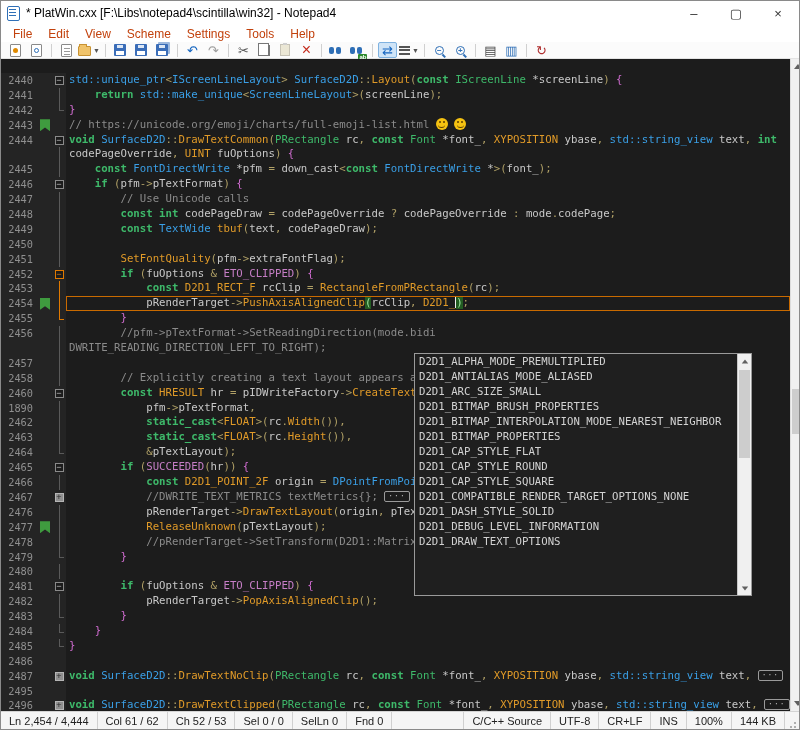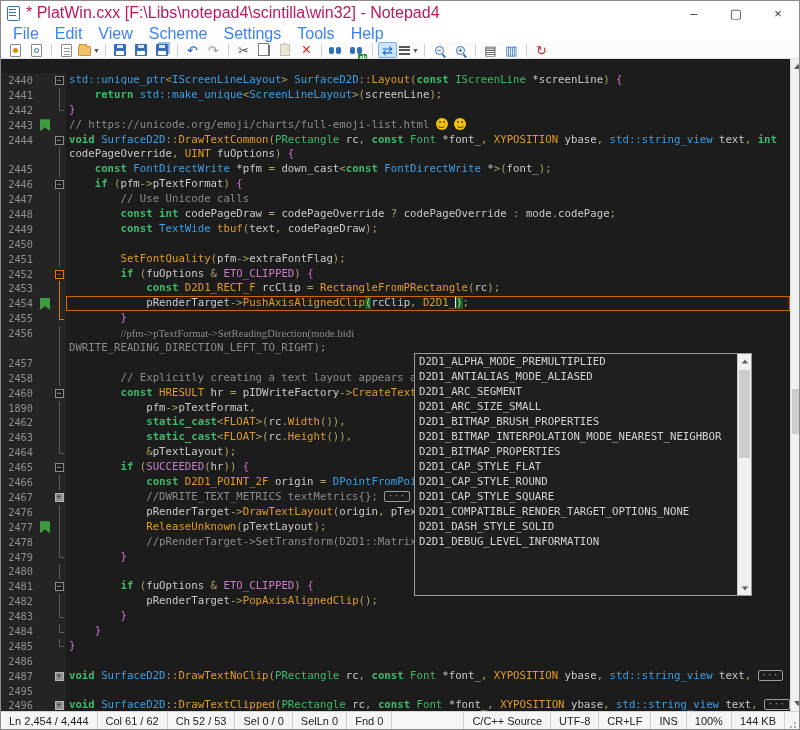--- a/index.html
+++ b/index.html
@@ -2,26 +2,26 @@
 <html><head>
 <meta charset="utf-8">
 <style>
   *{margin:0;padding:0;box-sizing:border-box}
   body{width:800px;height:730px;font-family:"Liberation Sans",sans-serif;background:#888}
   .window{width:800px;height:730px;background:#fff;border:1px solid #8a8a8a;position:relative;overflow:hidden;display:flex;flex-direction:column}
   
   .titlebar{height:24px;background:#fff;display:flex;align-items:center;padding-left:6px;flex:0 0 auto}
   .appicon{width:13px;height:15px;background:#fff;border:1.5px solid #2f6fb6;border-radius:2px;position:relative;margin-right:6px}
   .appicon::before{content:"";position:absolute;left:1px;top:2px;width:7px;height:1.5px;background:#2f6fb6;box-shadow:0 3px 0 #2f6fb6,0 6px 0 #2f6fb6}
-  .title-text{font-size:16px;color:#be185d}
+  .title-text{font-size:12px;color:#000000}
   .wcontrols{margin-left:auto;display:flex;height:100%}
   .wbtn{width:42px;height:100%;display:flex;align-items:center;justify-content:center;font-size:13px;color:#333}
   
   .menubar{height:17px;background:#fff;display:flex;align-items:center;padding-left:4px;flex:0 0 auto}
-  .menu-item{font-size:16px;color:#3b82f6;padding:0 8px}
+  .menu-item{font-size:12px;color:#c2410c;padding:0 8px}
   
   .toolbar{height:17px;background:#fbfbfb;border-bottom:1px solid #e3e3e3;display:flex;align-items:center;padding-left:4px;flex:0 0 auto}
   .tbtn{height:16px;min-width:19px;display:flex;align-items:center;justify-content:center;position:relative;margin:0 1px}
   .tbtn.pressed{background:#cfe4f7;border:1px solid #7fb2e0;border-radius:2px}
   .tbtn.disabled{opacity:.45}
   .tsep{width:1px;height:13px;background:#d0d0d0;margin:0 4px}
   .dcaret{font-size:7px;color:#555;margin-left:2px}
   .gl{font-size:13px;line-height:1}
   .ic-page{width:11px;height:13px;background:#fff;border:1px solid #8a8a8a;border-radius:1px;position:relative}
   .ic-page .st{position:absolute;left:2px;top:3px;width:5px;height:5px;background:#e08a00;border-radius:50%}
@@ -349,21 +349,21 @@
             <div class="fend active"></div>
           </div>
           <div class="ltext"><span style="color: rgb(200, 200, 200);">        </span><span style="color: rgb(208, 108, 208);">}</span></div>
         </div>
         <div class="crow">
           <div class="lnum">2456</div>
           <div class="lmark"></div>
           <div class="lfold">
             <div class="fline"></div>
           </div>
-          <div class="ltext"><span style="color: rgb(200, 200, 200);">        </span><span style="color: rgb(139, 139, 139); font-family: Liberation Serif, serif;">//pfm-&gt;pTextFormat-&gt;SetReadingDirection(mode.bidi</span></div>
+          <div class="ltext"><span style="color: rgb(200, 200, 200);">        </span><span style="color: rgb(139, 139, 139);">//pfm-&gt;pTextFormat-&gt;SetReadingDirection(mode.bidi</span></div>
         </div>
         <div class="crow">
           <div class="lnum"></div>
           <div class="lmark"></div>
           <div class="lfold">
             <div class="fline"></div>
           </div>
           <div class="ltext"><span style="color: rgb(139, 139, 139);">DWRITE_READING_DIRECTION_LEFT_TO_RIGHT);</span></div>
         </div>
         <div class="crow">
@@ -563,31 +563,31 @@
         </div>
       <div class="vthumb"></div>
       <div class="varrow down">
           <div class="tri-down"></div>
         </div>
     </div>
     <div class="popup">
       <div class="aclist" id="aclist">
           <div class="acitem">D2D1_ALPHA_MODE_PREMULTIPLIED</div>
           <div class="acitem">D2D1_ANTIALIAS_MODE_ALIASED</div>
-          <div class="acitem">D2D1_ARC_SEGMENT</div>
           <div class="acitem">D2D1_ARC_SIZE_SMALL</div>
           <div class="acitem">D2D1_BITMAP_BRUSH_PROPERTIES</div>
           <div class="acitem">D2D1_BITMAP_INTERPOLATION_MODE_NEAREST_NEIGHBOR</div>
           <div class="acitem">D2D1_BITMAP_PROPERTIES</div>
           <div class="acitem">D2D1_CAP_STYLE_FLAT</div>
           <div class="acitem">D2D1_CAP_STYLE_ROUND</div>
           <div class="acitem">D2D1_CAP_STYLE_SQUARE</div>
           <div class="acitem">D2D1_COMPATIBLE_RENDER_TARGET_OPTIONS_NONE</div>
           <div class="acitem">D2D1_DASH_STYLE_SOLID</div>
           <div class="acitem">D2D1_DEBUG_LEVEL_INFORMATION</div>
+          <div class="acitem">D2D1_DRAW_TEXT_OPTIONS</div>
         </div>
       <div class="acscroll">
         <div class="acarrow up">
             <div class="tri-up"></div>
           </div>
         <div class="acthumb"></div>
         <div class="acarrow down">
             <div class="tri-down"></div>
           </div>
       </div>

